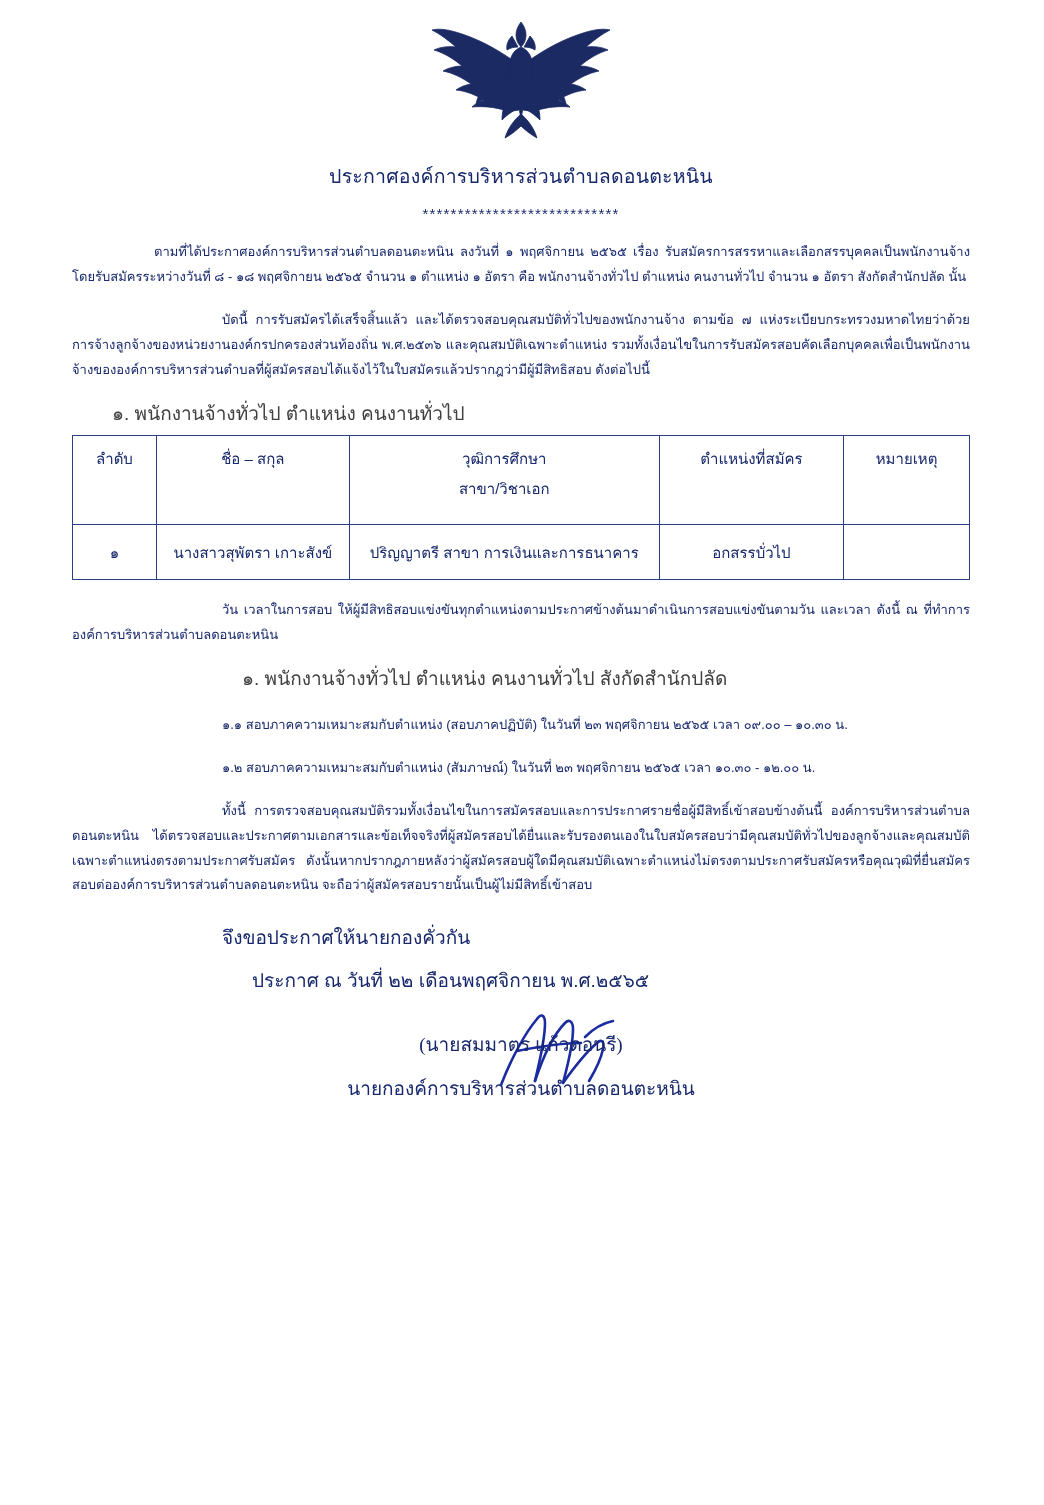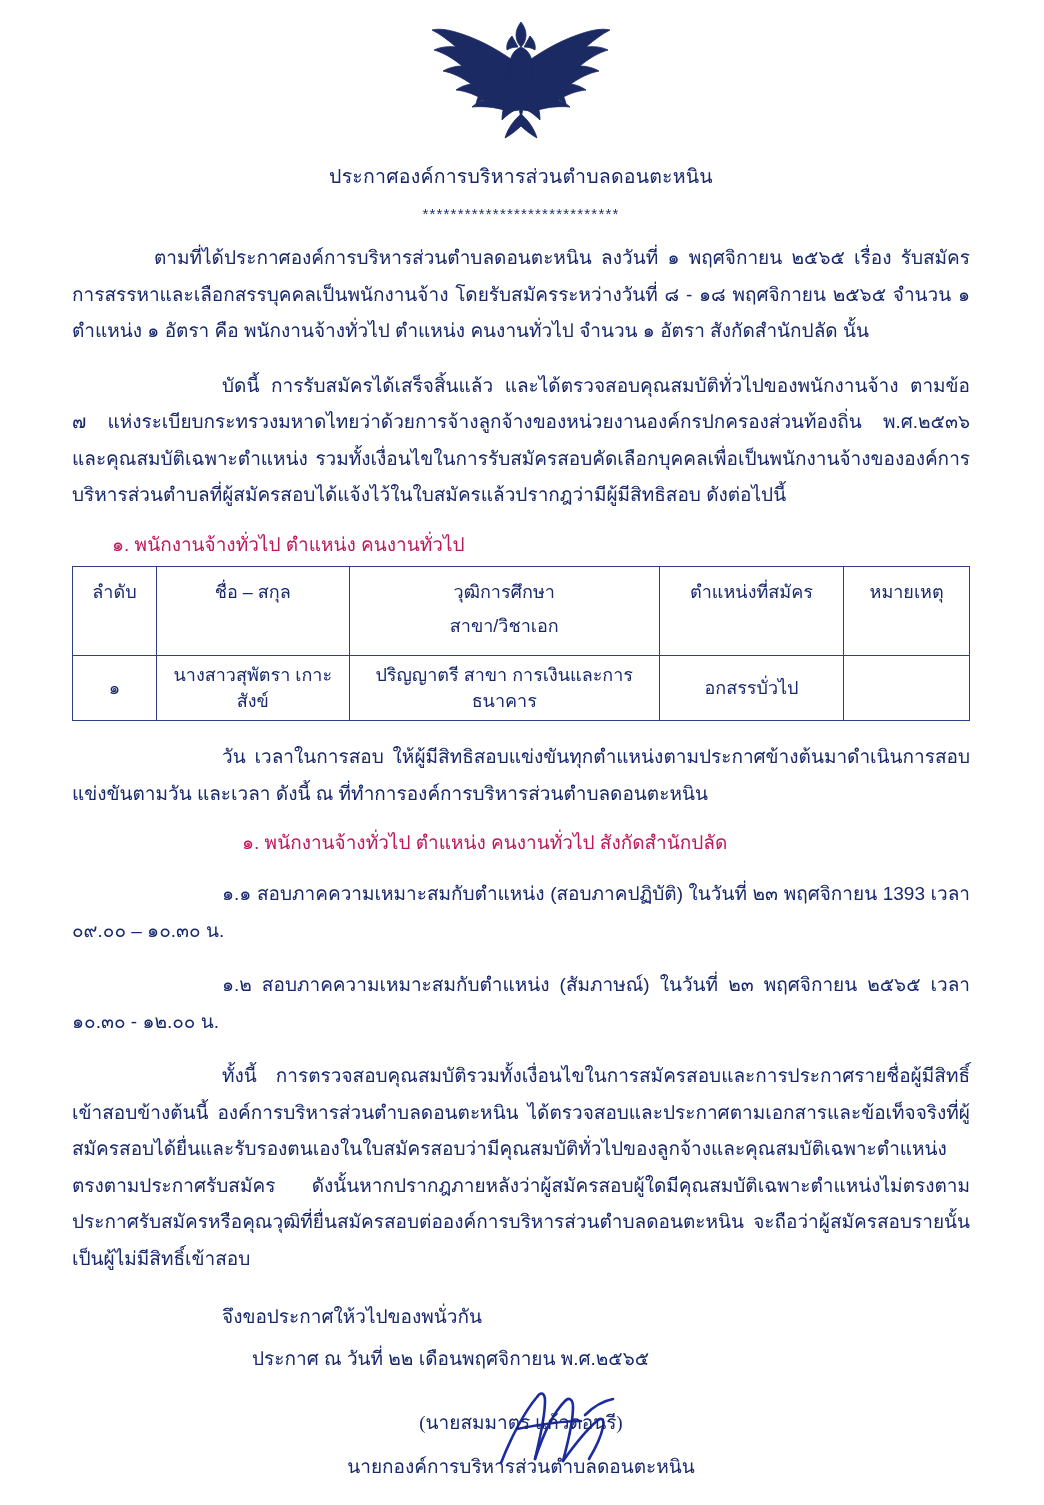--- a/index.html
+++ b/index.html
@@ -48,53 +48,53 @@
     line-height: 1.5;
   }
   .stars {
     text-align: center;
     font-size: 15px;
     letter-spacing: 1.2px;
     color: #1b2c70;
     margin-top: 14px;
   }
   p.body-par {
-    font-size: 19px;
+    font-size: 13px;
     line-height: 1.92;
     color: #17286c;
     margin: 18px 0 0 0;
     text-align: justify;
     text-justify: inter-word;
   }
   p.body-par.indent {
     text-indent: 82px;
   }
   p.body-par.indent-wide {
     text-indent: 150px;
   }
   .heading-line {
     font-size: 19px;
-    color: #be185d;
+    color: #404040;
     margin: 16px 0 4px 40px;
     line-height: 1.6;
   }
   .heading-line.center-ish {
     margin-left: 170px;
   }
   table.applicants {
     width: 100%;
     border-collapse: collapse;
     margin-top: 6px;
     table-layout: fixed;
   }
   table.applicants th,
   table.applicants td {
     border: 1.3px solid #2b3f86;
     font-weight: normal;
-    font-size: 18px;
+    font-size: 15px;
     color: #17286c;
     text-align: center;
     padding: 6px 4px;
     line-height: 1.45;
   }
   table.applicants th.col-no, table.applicants td.col-no { width: 9%; }
   table.applicants th.col-name, table.applicants td.col-name { width: 22%; }
   table.applicants th.col-edu, table.applicants td.col-edu { width: 36%; }
   table.applicants th.col-pos, table.applicants td.col-pos { width: 21%; }
   table.applicants th.col-note, table.applicants td.col-note { width: 14%; }
@@ -217,26 +217,26 @@
         <td class="col-pos">อกสรรบั่วไป</td>
         <td class="col-note"></td>
       </tr>
     </tbody>
   </table>
 
   <p class="body-par indent-wide">วัน เวลาในการสอบ ให้ผู้มีสิทธิสอบแข่งขันทุกตำแหน่งตามประกาศข้างต้นมาดำเนินการสอบแข่งขันตามวัน และเวลา ดังนี้  ณ ที่ทำการองค์การบริหารส่วนตำบลดอนตะหนิน</p>
 
   <div class="heading-line center-ish">๑.  พนักงานจ้างทั่วไป  ตำแหน่ง  คนงานทั่วไป  สังกัดสำนักปลัด</div>
 
-  <p class="body-par indent-wide">๑.๑  สอบภาคความเหมาะสมกับตำแหน่ง (สอบภาคปฏิบัติ) ในวันที่  ๒๓ พฤศจิกายน 1393 เวลา ๐๙.๐๐ – ๑๐.๓๐  น.</p>
+  <p class="body-par indent-wide">๑.๑  สอบภาคความเหมาะสมกับตำแหน่ง (สอบภาคปฏิบัติ) ในวันที่  ๒๓ พฤศจิกายน ๒๕๖๕ เวลา ๐๙.๐๐ – ๑๐.๓๐  น.</p>
   <p class="body-par indent-wide">๑.๒ สอบภาคความเหมาะสมกับตำแหน่ง (สัมภาษณ์)  ในวันที่  ๒๓ พฤศจิกายน  ๒๕๖๕ เวลา   ๑๐.๓๐ - ๑๒.๐๐ น.</p>
 
   <p class="body-par indent-wide">ทั้งนี้  การตรวจสอบคุณสมบัติรวมทั้งเงื่อนไขในการสมัครสอบและการประกาศรายชื่อผู้มีสิทธิ์เข้าสอบข้างต้นนี้  องค์การบริหารส่วนตำบลดอนตะหนิน ได้ตรวจสอบและประกาศตามเอกสารและข้อเท็จจริงที่ผู้สมัครสอบได้ยื่นและรับรองตนเองในใบสมัครสอบว่ามีคุณสมบัติทั่วไปของลูกจ้างและคุณสมบัติเฉพาะตำแหน่งตรงตามประกาศรับสมัคร ดังนั้นหากปรากฎภายหลังว่าผู้สมัครสอบผู้ใดมีคุณสมบัติเฉพาะตำแหน่งไม่ตรงตามประกาศรับสมัครหรือคุณวุฒิที่ยื่นสมัครสอบต่อองค์การบริหารส่วนตำบลดอนตะหนิน จะถือว่าผู้สมัครสอบรายนั้นเป็นผู้ไม่มีสิทธิ์เข้าสอบ</p>
 
-  <div class="closing">จึงขอประกาศให้วไปของพนั่วกัน</div>
+  <div class="closing">จึงขอประกาศให้นายกองคั่วกัน</div>
   <div class="signoff">ประกาศ  ณ  วันที่ ๒๒  เดือนพฤศจิกายน   พ.ศ.๒๕๖๕</div>
 
   <div class="sig-area">
     <span class="sig-scribble">
       <svg width="150" height="90" viewBox="0 0 150 90" aria-hidden="true">
         <g fill="none" stroke="#1b2ba0" stroke-width="2.6" stroke-linecap="round">
           <path d="M20 78 C30 52 44 26 56 12 C60 6 64 8 64 16 C64 34 58 56 54 74"></path>
           <path d="M54 74 C62 50 72 28 84 16 C88 12 92 14 92 22 C92 40 86 60 82 76"></path>
           <path d="M36 44 C56 40 78 36 100 36"></path>
           <path d="M82 76 C92 62 104 46 116 36 C120 32 124 34 122 42 C120 52 114 64 108 74"></path>

